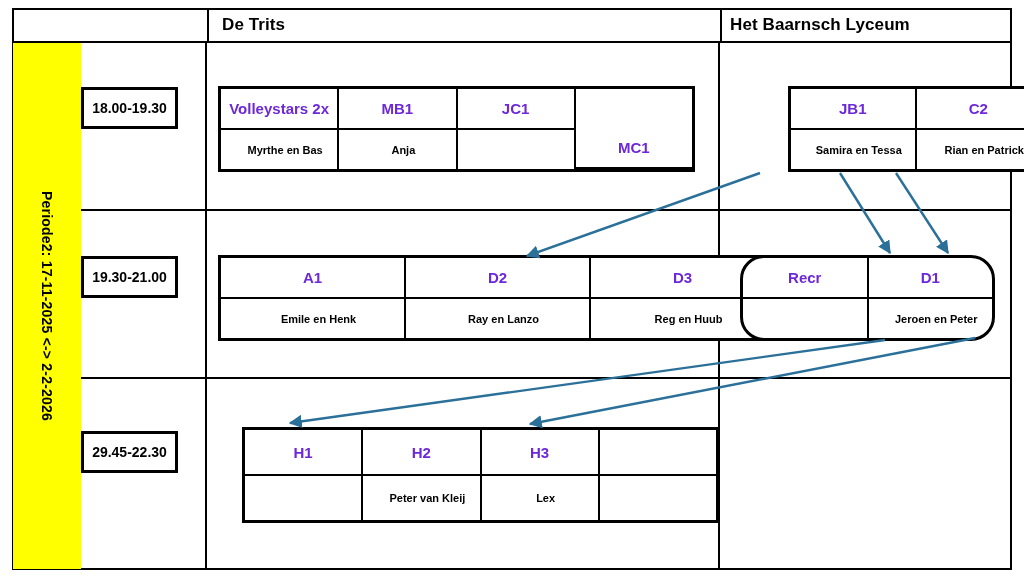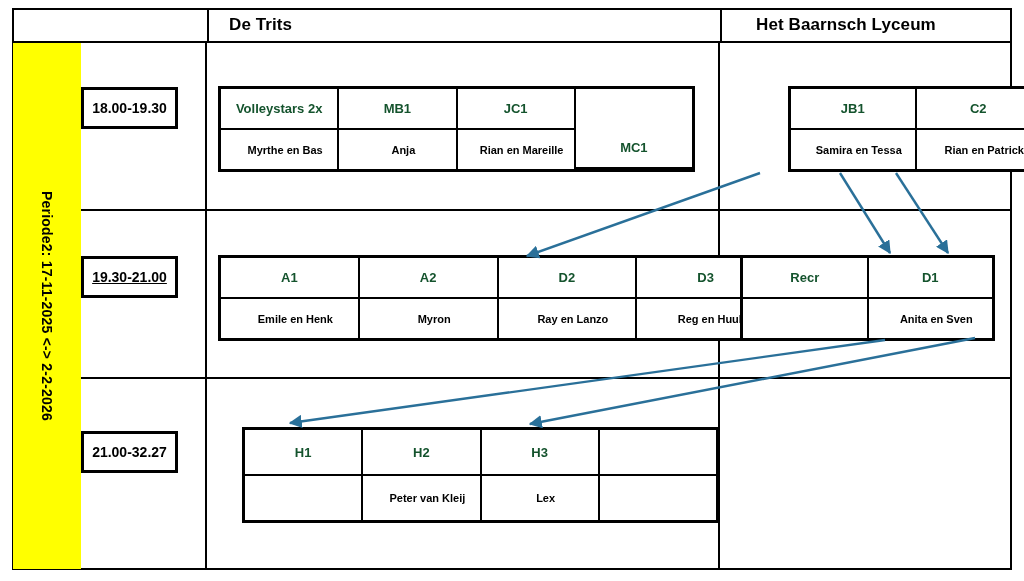--- a/index.html
+++ b/index.html
@@ -50,22 +50,22 @@
     align-items: center;
     box-sizing: border-box;
   }
   .header-cell .htxt {
     font-size: 17px;
     font-weight: bold;
     color: #000000;
     letter-spacing: 0.1px;
   }
   .hc-blank { left: 0px;   width: 195px; }
-  .hc-trits { left: 195px; width: 513px; border-left: 2px solid #000000; padding-left: 20px; }
-  .hc-baarn { left: 708px; width: 232px; border-left: 2px solid #000000; padding-left: 34px; }
+  .hc-trits { left: 195px; width: 513px; border-left: 2px solid #000000; padding-left: 13px; }
+  .hc-baarn { left: 708px; width: 232px; border-left: 2px solid #000000; padding-left: 8px; }
 
   
   .vline {
     position: absolute;
     width: 2px;
     background: #000000;
   }
   .vline-a { left: 205px; top: 43px; height: 527px; }
   .vline-b { left: 718px; top: 43px; height: 527px; }
 
@@ -109,21 +109,21 @@
     box-sizing: border-box;
     background: #ffffff;
     display: flex;
     align-items: center;
     justify-content: center;
     font-size: 14px;
     font-weight: bold;
     color: #000000;
   }
   .tb-1 { left: 81px; top: 87px; }
-  .tb-2 { left: 81px; top: 256px; text-decoration: underline; }
+  .tb-2 { left: 81px; top: 256px; }
   .tb-3 { left: 81px; top: 431px; }
 
   
   .card-block {
     position: absolute;
     border: 3px solid #000000;
     box-sizing: border-box;
     background: #ffffff;
     display: flex;
     flex-direction: row;
@@ -135,23 +135,23 @@
     border-right: 2px solid #000000;
     box-sizing: border-box;
     min-width: 0;
   }
   .card:last-child { border-right: none; justify-content: flex-end; }
   .card .title {
     height: 41px;
     display: flex;
     align-items: center;
     justify-content: center;
-    font-size: 13px;
-    font-weight: bold;
-    color: #14532d;
+    font-size: 15px;
+    font-weight: bold;
+    color: #6d28d9;
     border-bottom: 2px solid #000000;
     box-sizing: border-box;
     white-space: nowrap;
     overflow: hidden;
   }
   .card .names {
     flex: 1 1 auto;
     display: flex;
     align-items: center;
     justify-content: center;
@@ -160,21 +160,21 @@
     color: #000000;
     white-space: nowrap;
     overflow: hidden;
     padding-left: 12px;
   }
 
   
   .blk-r1-left  { left: 218px; top: 86px;  width: 477px; height: 86px; }
   .blk-r1-right { left: 740px; top: 86px;  width: 255px; height: 86px; margin-left: 48px; }
   .blk-r2-left  { left: 218px; top: 255px; width: 559px; height: 86px; }
-  .blk-r2-right { left: 740px; top: 255px; width: 255px; height: 86px; }
+  .blk-r2-right { left: 740px; top: 255px; width: 255px; height: 86px; border-radius: 24px; }
   .blk-r3-left  { left: 218px; top: 427px; width: 477px; height: 96px; margin-left: 24px; }
 
   .blk-r3-left .title { height: 46px; }
 
   
   .arrows {
     position: absolute;
     left: 0; top: 0;
     width: 1024px;
     height: 581px;
@@ -204,34 +204,33 @@
   <div class="vline vline-b"></div>
   <div class="hline hline-1"></div>
   <div class="hline hline-2"></div>
 
   <div class="yellow-bar" style="background: rgb(255, 255, 0);">
     <span class="vert-text">Periode2: 17-11-2025 &lt;-&gt; 2-2-2026</span>
   </div>
 
   <div class="time-box tb-1">18.00-19.30</div>
   <div class="time-box tb-2">19.30-21.00</div>
-  <div class="time-box tb-3">21.00-32.27</div>
+  <div class="time-box tb-3">29.45-22.30</div>
 
   <div class="card-block blk-r1-left">
     <div class="card">
       <div class="title">Volleystars 2x</div>
       <div class="names">Myrthe en Bas</div>
     </div>
     <div class="card">
       <div class="title">MB1</div>
       <div class="names">Anja</div>
     </div>
     <div class="card">
       <div class="title">JC1</div>
-      <div class="names">Rian en Mareille</div>
     </div>
     <div class="card">
       <div class="title">MC1</div>
     </div>
   </div>
 
   <div class="card-block blk-r1-right">
     <div class="card">
       <div class="title">JB1</div>
       <div class="names">Samira en Tessa</div>
@@ -241,41 +240,37 @@
       <div class="names">Rian en Patrick</div>
     </div>
   </div>
 
   <div class="card-block blk-r2-left">
     <div class="card">
       <div class="title">A1</div>
       <div class="names">Emile en Henk</div>
     </div>
     <div class="card">
-      <div class="title">A2</div>
-      <div class="names">Myron</div>
-    </div>
-    <div class="card">
       <div class="title">D2</div>
       <div class="names">Ray en Lanzo</div>
     </div>
     <div class="card">
       <div class="title">D3</div>
       <div class="names">Reg en Huub</div>
     </div>
   </div>
 
   <div class="card-block blk-r2-right">
     <div class="card">
       <div class="title">Recr</div>
       <div class="names"></div>
     </div>
     <div class="card">
       <div class="title">D1</div>
-      <div class="names">Anita en Sven</div>
+      <div class="names">Jeroen en Peter</div>
     </div>
   </div>
 
   <div class="card-block blk-r3-left">
     <div class="card">
       <div class="title">H1</div>
       <div class="names"></div>
     </div>
     <div class="card">
       <div class="title">H2</div>

